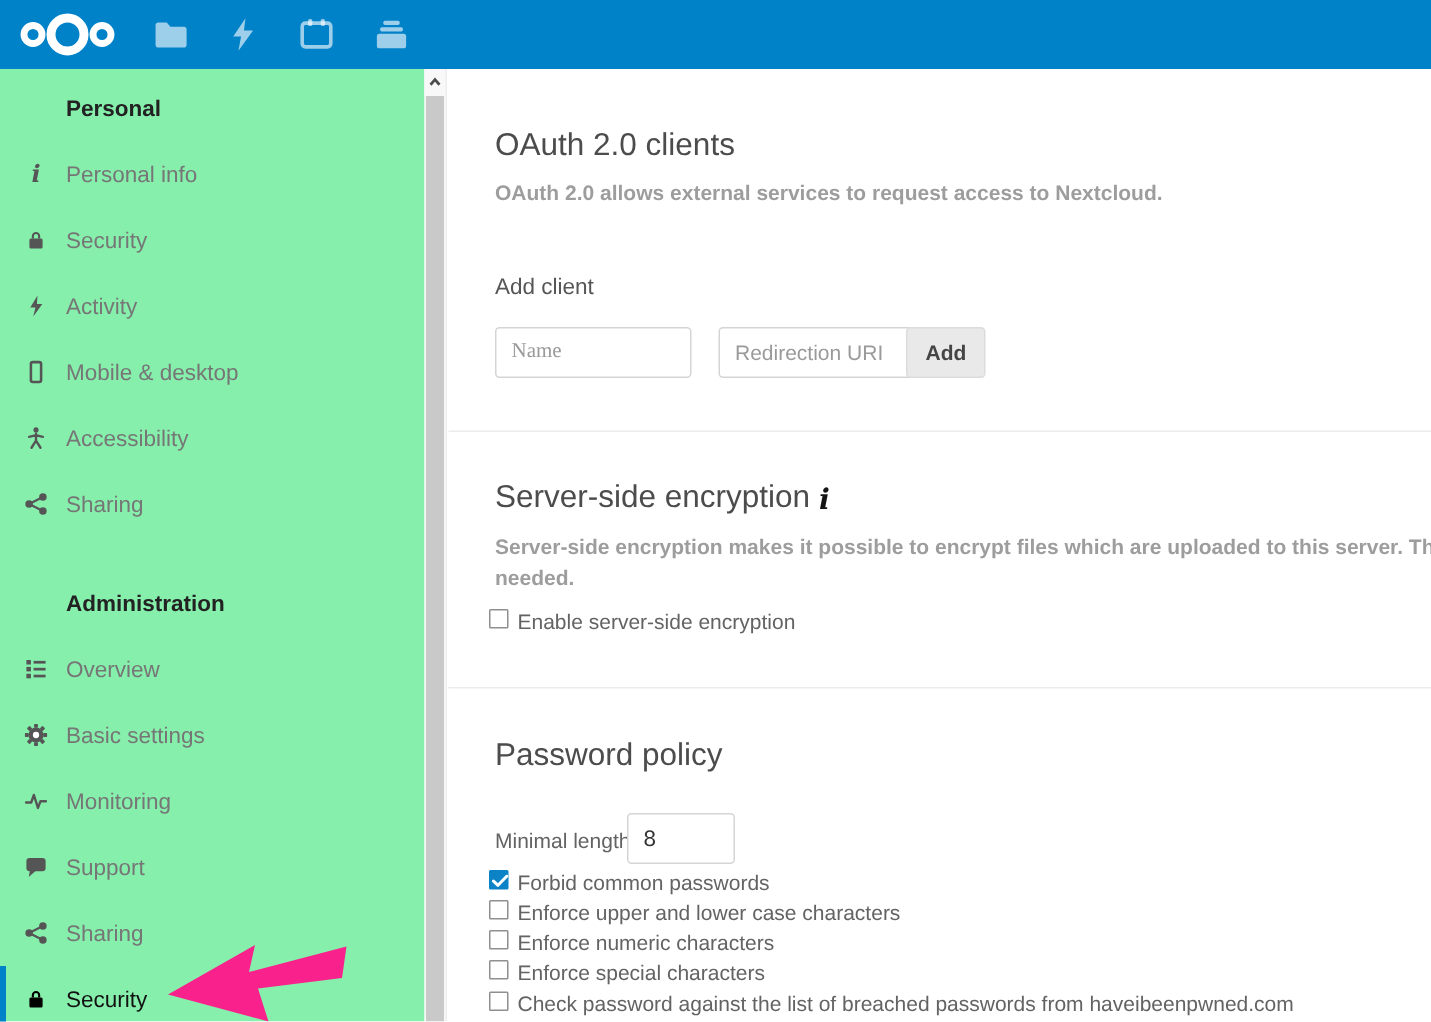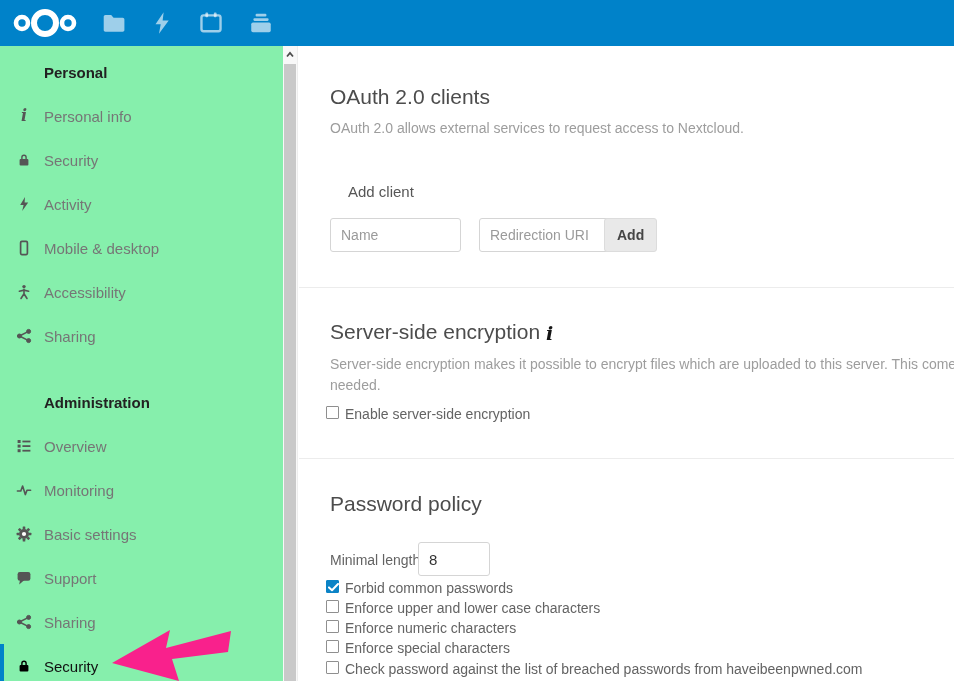--- a/index.html
+++ b/index.html
@@ -30,22 +30,22 @@
 
   
   .sb-scroll { position:absolute; left:283px; top:46px; width:14px; height:635px; background:#f8f8f8; }
   .sb-btn { position:absolute; left:0; top:0; width:14px; height:17px; background:#f8f8f8; cursor:pointer; }
   .sb-thumb { position:absolute; left:1px; top:18px; width:12px; height:617px; background:#c9c9c9; cursor:pointer; }
   .content-edge { position:absolute; left:297px; top:46px; width:1px; height:635px; background:#ededed; }
 
   
   .main { position:absolute; left:298px; top:46px; width:656px; height:635px; background:#fff; overflow:hidden; }
   .h2 { position:absolute; left:32px; font-size:21px; line-height:26px; font-weight:400; color:#4c4c4c; white-space:nowrap; }
-  .desc { position:absolute; left:32px; font-size:14px; color:#9d9d9d; white-space:nowrap; }
-  .sublabel { position:absolute; left:32px; font-size:15px; color:#565656;margin-left:18px; }
+  .desc { position:absolute; left:32px; font-size:14px; color:#9d9d9d; white-space:nowrap;font-weight:bold; }
+  .sublabel { position:absolute; left:32px; font-size:15px; color:#565656; }
   .divider { position:absolute; left:1px; right:0; height:1px; background:#ececec; }
 
   .txtinput { position:absolute; height:34px; border:1px solid #d5d5d5; border-radius:3px;
               font-family:"Liberation Sans", sans-serif; font-size:14px; color:#333; padding:0 10px; outline:none; }
   .txtinput::placeholder { color:#9a9a9a; opacity:1; }
   .addbtn { position:absolute; height:34px; padding:0 12px; background:#e9e9e9; border:1px solid #dcdcdc;
             border-radius:3px; font-family:"Liberation Sans", sans-serif; font-size:14px; font-weight:bold; color:#454545; cursor:pointer; }
 
   .info-i { position:absolute; font-family:"DejaVu Serif", serif; font-style:italic; font-weight:bold;
             font-size:19px; color:#151515; cursor:pointer; }
@@ -169,29 +169,20 @@
           <svg viewBox="0 0 16 16" fill="currentColor">
             <rect x="1.6" y="2" width="3" height="3"></rect>
               <rect x="6.4" y="2.6" width="8" height="1.8"></rect>
             <rect x="1.6" y="6.6" width="3" height="3"></rect>
               <rect x="6.4" y="7.2" width="8" height="1.8"></rect>
             <rect x="1.6" y="11.2" width="3" height="3"></rect>
               <rect x="6.4" y="11.8" width="8" height="1.8"></rect>
           </svg>
         </span>
         <span class="nlabel">Overview</span>
-      </div>
-
-      <div class="nav-row">
-        <span class="nicon">
-          <svg viewBox="0 0 16 16" fill="none" stroke="currentColor" stroke-width="1.6" stroke-linecap="round" stroke-linejoin="round">
-            <polyline points="1.4,9 4.8,9 6.6,4 9.3,12.6 11,8.2 14.6,8.2"></polyline>
-          </svg>
-        </span>
-        <span class="nlabel">Monitoring</span>
       </div>
 
       <div class="nav-row">
         <span class="nicon">
           <svg viewBox="0 0 16 16" fill="currentColor">
             <g>
               <rect x="6.7" y="0.6" width="2.6" height="2.6" rx="0.5"></rect>
               <rect x="6.7" y="0.6" width="2.6" height="2.6" rx="0.5" transform="rotate(45 8 8)"></rect>
               <rect x="6.7" y="0.6" width="2.6" height="2.6" rx="0.5" transform="rotate(90 8 8)"></rect>
               <rect x="6.7" y="0.6" width="2.6" height="2.6" rx="0.5" transform="rotate(135 8 8)"></rect>
@@ -202,20 +193,29 @@
               <circle cx="8" cy="8" r="5"></circle>
             </g>
             <circle cx="8" cy="8" r="2.1" fill="#fff"></circle>
           </svg>
         </span>
         <span class="nlabel">Basic settings</span>
       </div>
 
       <div class="nav-row">
         <span class="nicon">
+          <svg viewBox="0 0 16 16" fill="none" stroke="currentColor" stroke-width="1.6" stroke-linecap="round" stroke-linejoin="round">
+            <polyline points="1.4,9 4.8,9 6.6,4 9.3,12.6 11,8.2 14.6,8.2"></polyline>
+          </svg>
+        </span>
+        <span class="nlabel">Monitoring</span>
+      </div>
+
+      <div class="nav-row">
+        <span class="nicon">
           <svg viewBox="0 0 16 16" fill="currentColor">
             <rect x="1.6" y="2" width="12.8" height="8.8" rx="2.2"></rect>
             <polygon points="4,10 8.4,10 3.2,14.6"></polygon>
           </svg>
         </span>
         <span class="nlabel">Support</span>
       </div>
 
       <div class="nav-row">
         <span class="nicon">
@@ -251,21 +251,21 @@
     <span class="sb-thumb"></span>
   </div>
   <div class="content-edge"></div>
 
   <main class="main">
 
     <h2 class="h2" style="top:38px">OAuth 2.0 clients</h2>
     <div class="desc" style="top:74px">OAuth 2.0 allows external services to request access to Nextcloud.</div>
     <div class="sublabel" style="top:137px">Add client</div>
 
-    <input class="txtinput" style="left: 32px; top: 172px; width: 131px;" type="text" placeholder="Name">
+    <input class="txtinput" style="left: 32px; top: 172px; width: 131px; font-family: Liberation Serif, serif;" type="text" placeholder="Name">
     <input class="txtinput" style="left: 181px; top: 172px; width: 130px;" type="text" placeholder="Redirection URI">
     <button class="addbtn" style="left:306px; top:172px">Add</button>
 
     <div class="divider" style="top:241px"></div>
 
     <h2 class="h2" style="top:273px">Server-side encryption</h2>
     <span class="info-i" style="left:248px; top:276px">i</span>
     <div class="desc" style="top:310px">Server-side encryption makes it possible to encrypt files which are uploaded to this server. This comes with limitations like performance penalties, so enable this only if</div>
     <div class="desc" style="top:331px">needed.</div>
 

